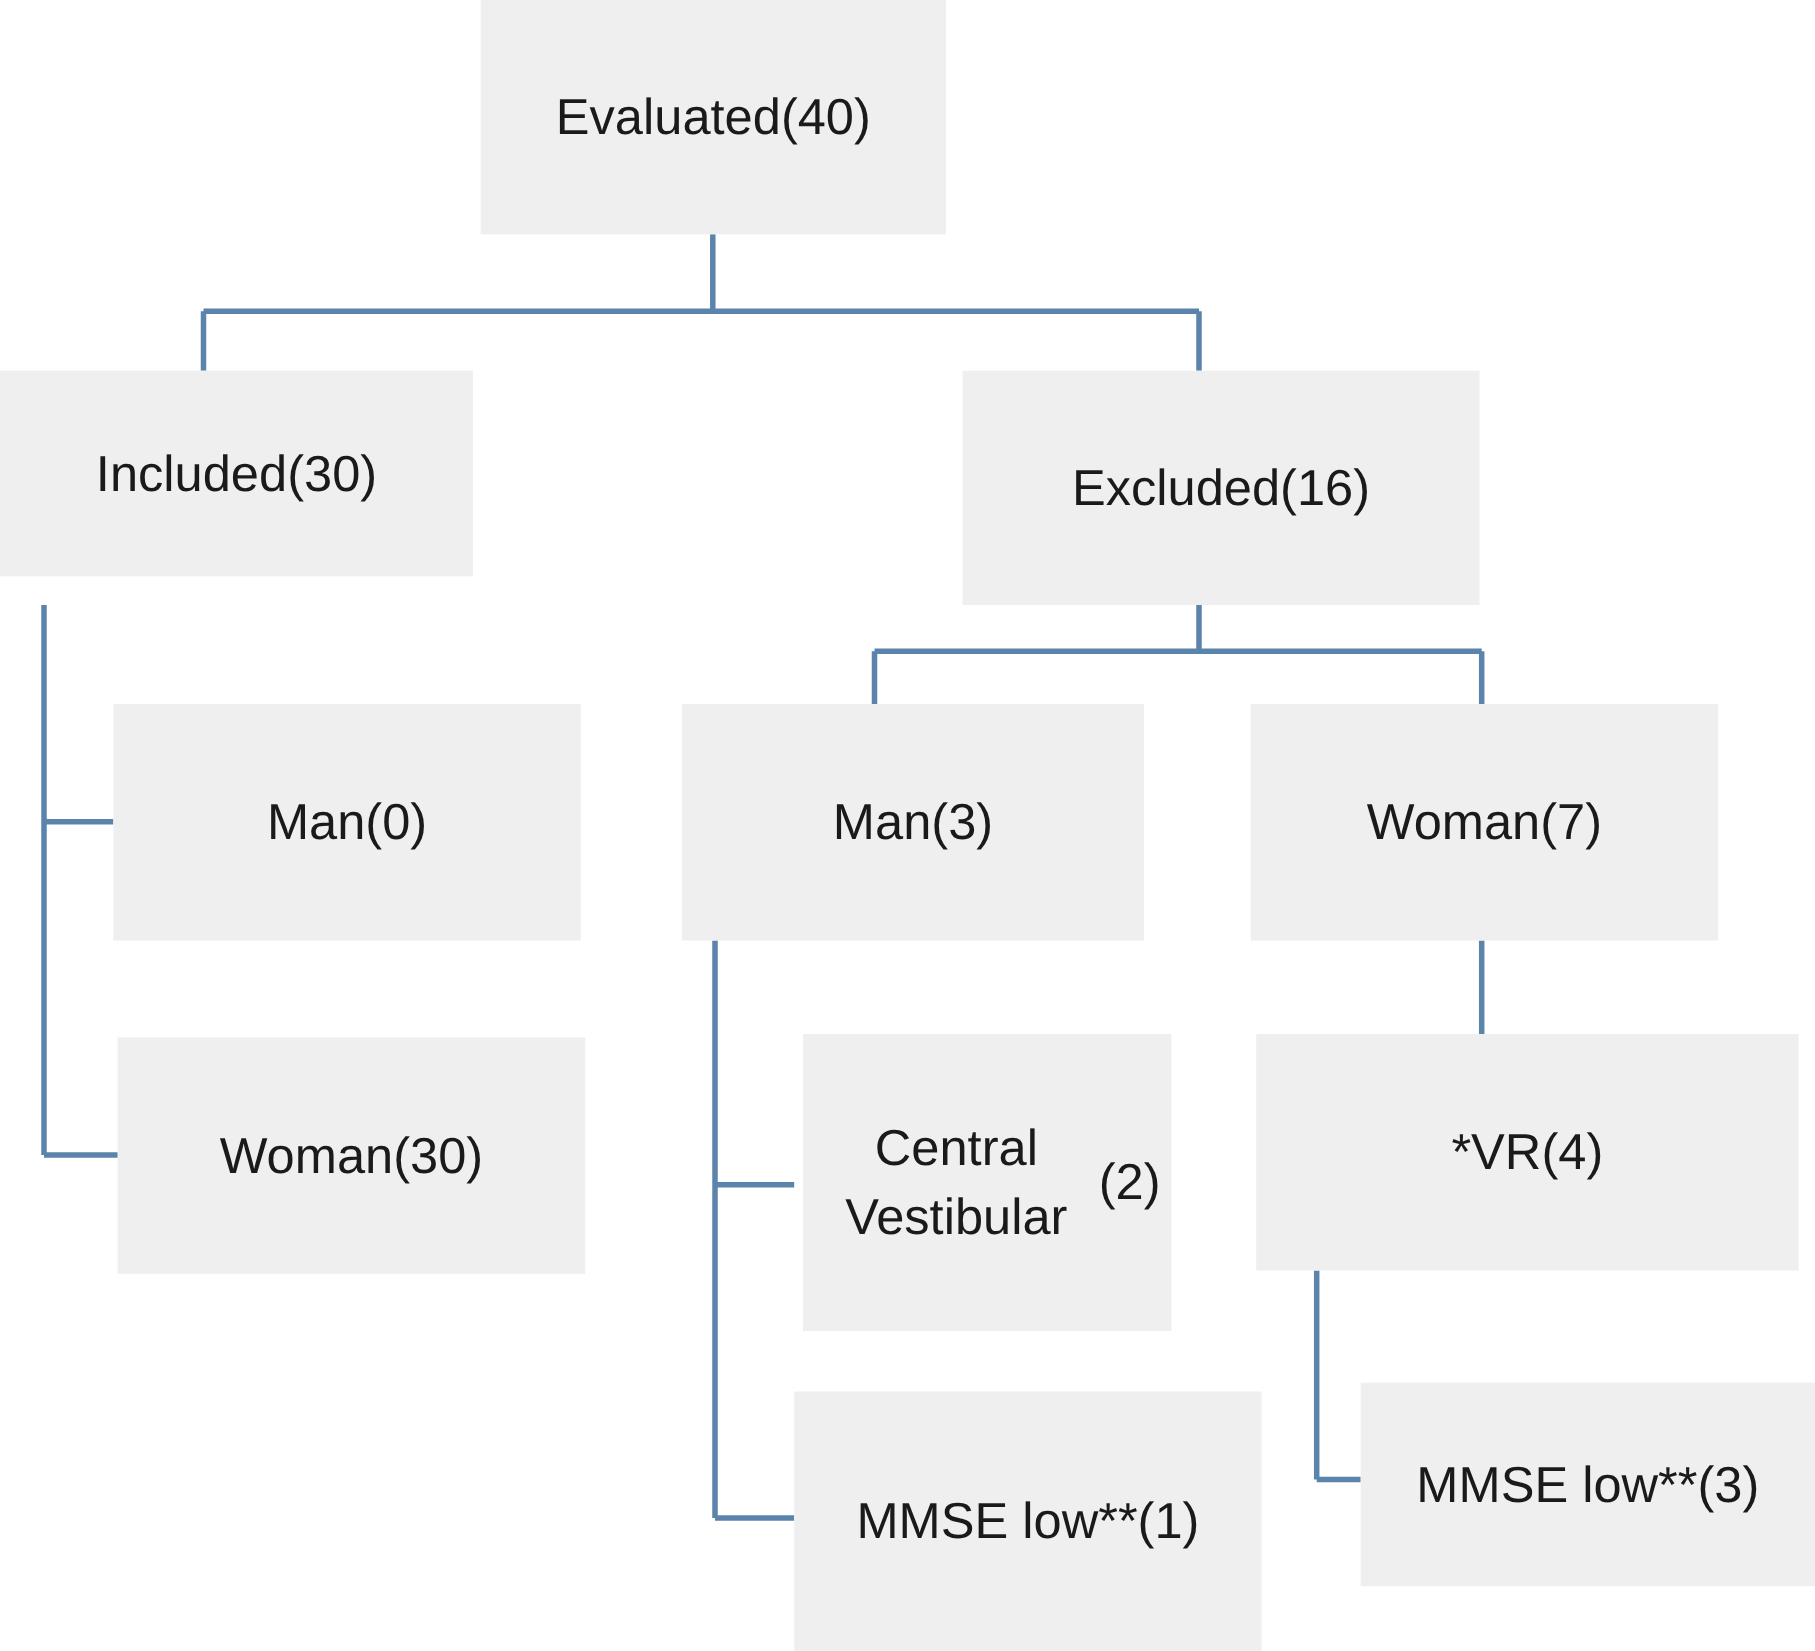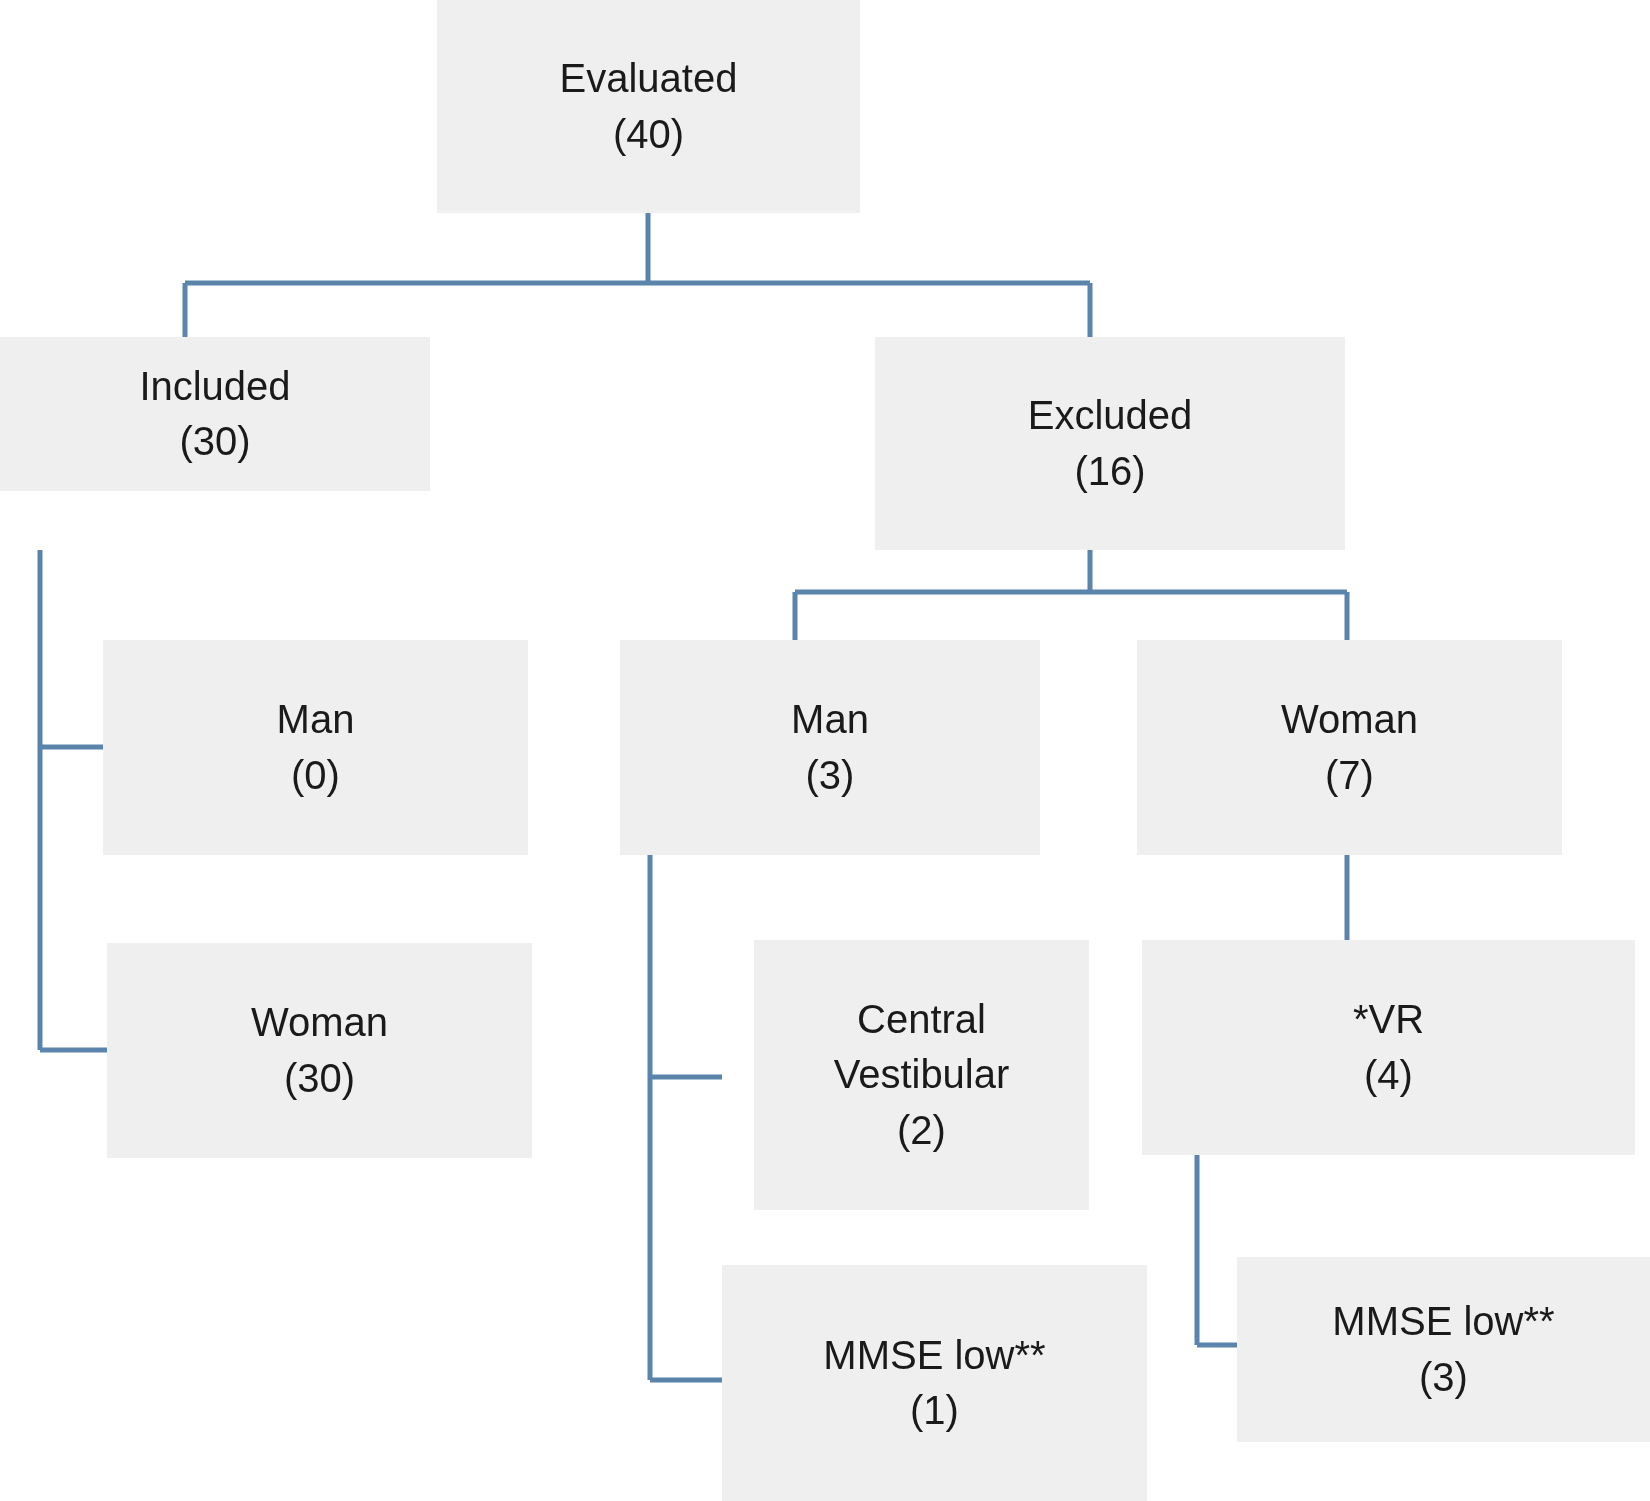--- a/index.html
+++ b/index.html
@@ -24,25 +24,24 @@
   .connectors path {
     stroke: var(--line-color, #5b84ad);
     stroke-width: 5;
     fill: none;
   }
   .node {
     position: absolute;
     background: var(--box-bg, #efefef);
     color: var(--text-color, #1a1a1a);
     display: flex;
-    flex-direction: column;
     align-items: center;
     justify-content: center;
     text-align: center;
-    font-size: 40px;
+    font-size: 46px;
     line-height: 1.38;
     padding: 6px 10px;
   }
   .node .label, .node .count { display: block; }
 </style>
 </head>
 <body>
 
 <div class="canvas">
 
@@ -59,21 +58,21 @@
     <path d="M1347 855 V940"></path>
 
     <path d="M1197 1155 V1345 M1197 1345 H1237"></path>
   </svg>
 
   <div class="node" style="left:437px; top:0;      width:423px; height:213px">
     <span class="label">Evaluated</span>
     <span class="count">(40)</span>
   </div>
 
-  <div class="node" style="left:0;     top:337px;  width:430px; height:154px">
+  <div class="node" style="left:0;     top:337px;  width:430px; height:187px">
     <span class="label">Included</span>
     <span class="count">(30)</span>
   </div>
 
   <div class="node" style="left:875px; top:337px;  width:470px; height:213px">
     <span class="label">Excluded</span>
     <span class="count">(16)</span>
   </div>
 
   <div class="node" style="left:103px; top:640px;  width:425px; height:215px">
@@ -89,21 +88,21 @@
   <div class="node" style="left:620px; top:640px;  width:420px; height:215px">
     <span class="label">Man</span>
     <span class="count">(3)</span>
   </div>
 
   <div class="node" style="left:1137px; top:640px; width:425px; height:215px">
     <span class="label">Woman</span>
     <span class="count">(7)</span>
   </div>
 
-  <div class="node" style="left:754px; top:940px;  width:335px; height:270px">
+  <div class="node" style="left:730px; top:940px;  width:335px; height:270px">
     <span class="label">Central Vestibular</span>
     <span class="count">(2)</span>
   </div>
 
   <div class="node" style="left:722px; top:1265px; width:425px; height:236px">
     <span class="label">MMSE low**</span>
     <span class="count">(1)</span>
   </div>
 
   <div class="node" style="left:1142px; top:940px; width:493px; height:215px">

